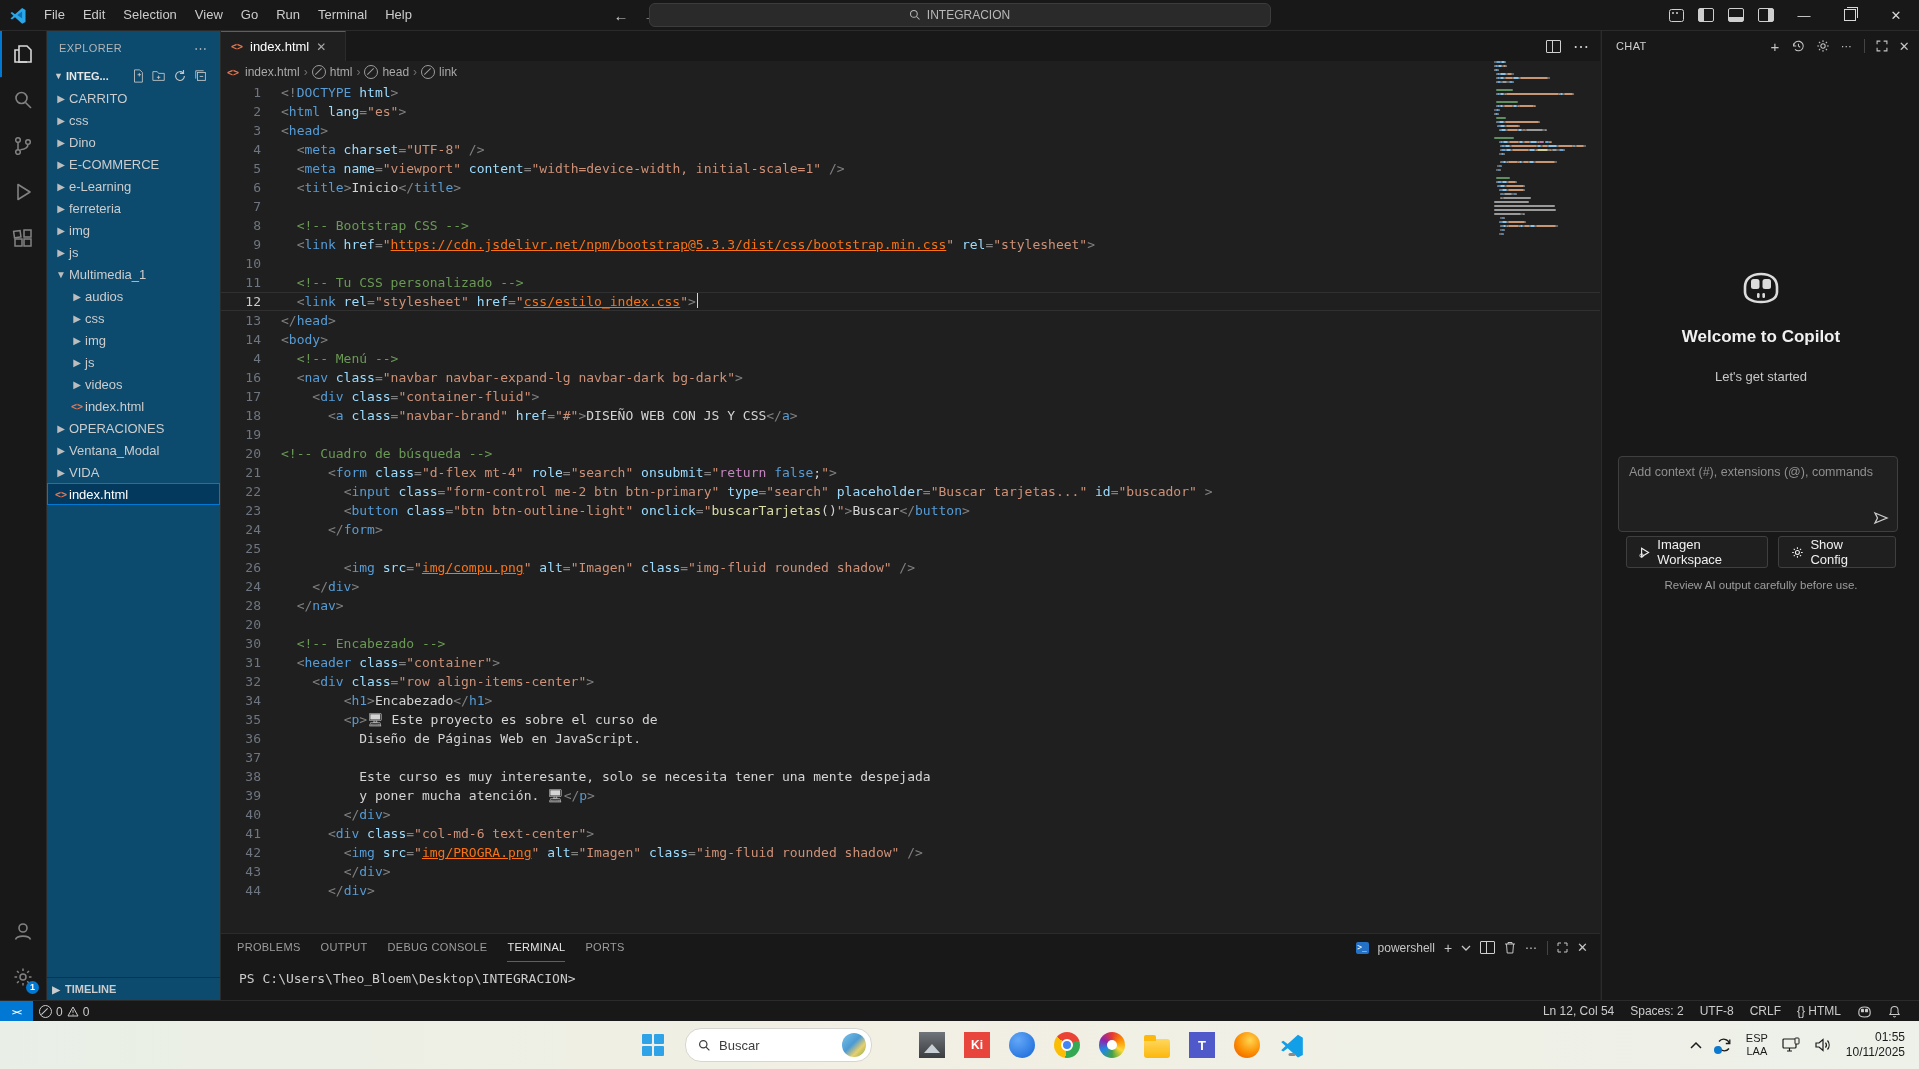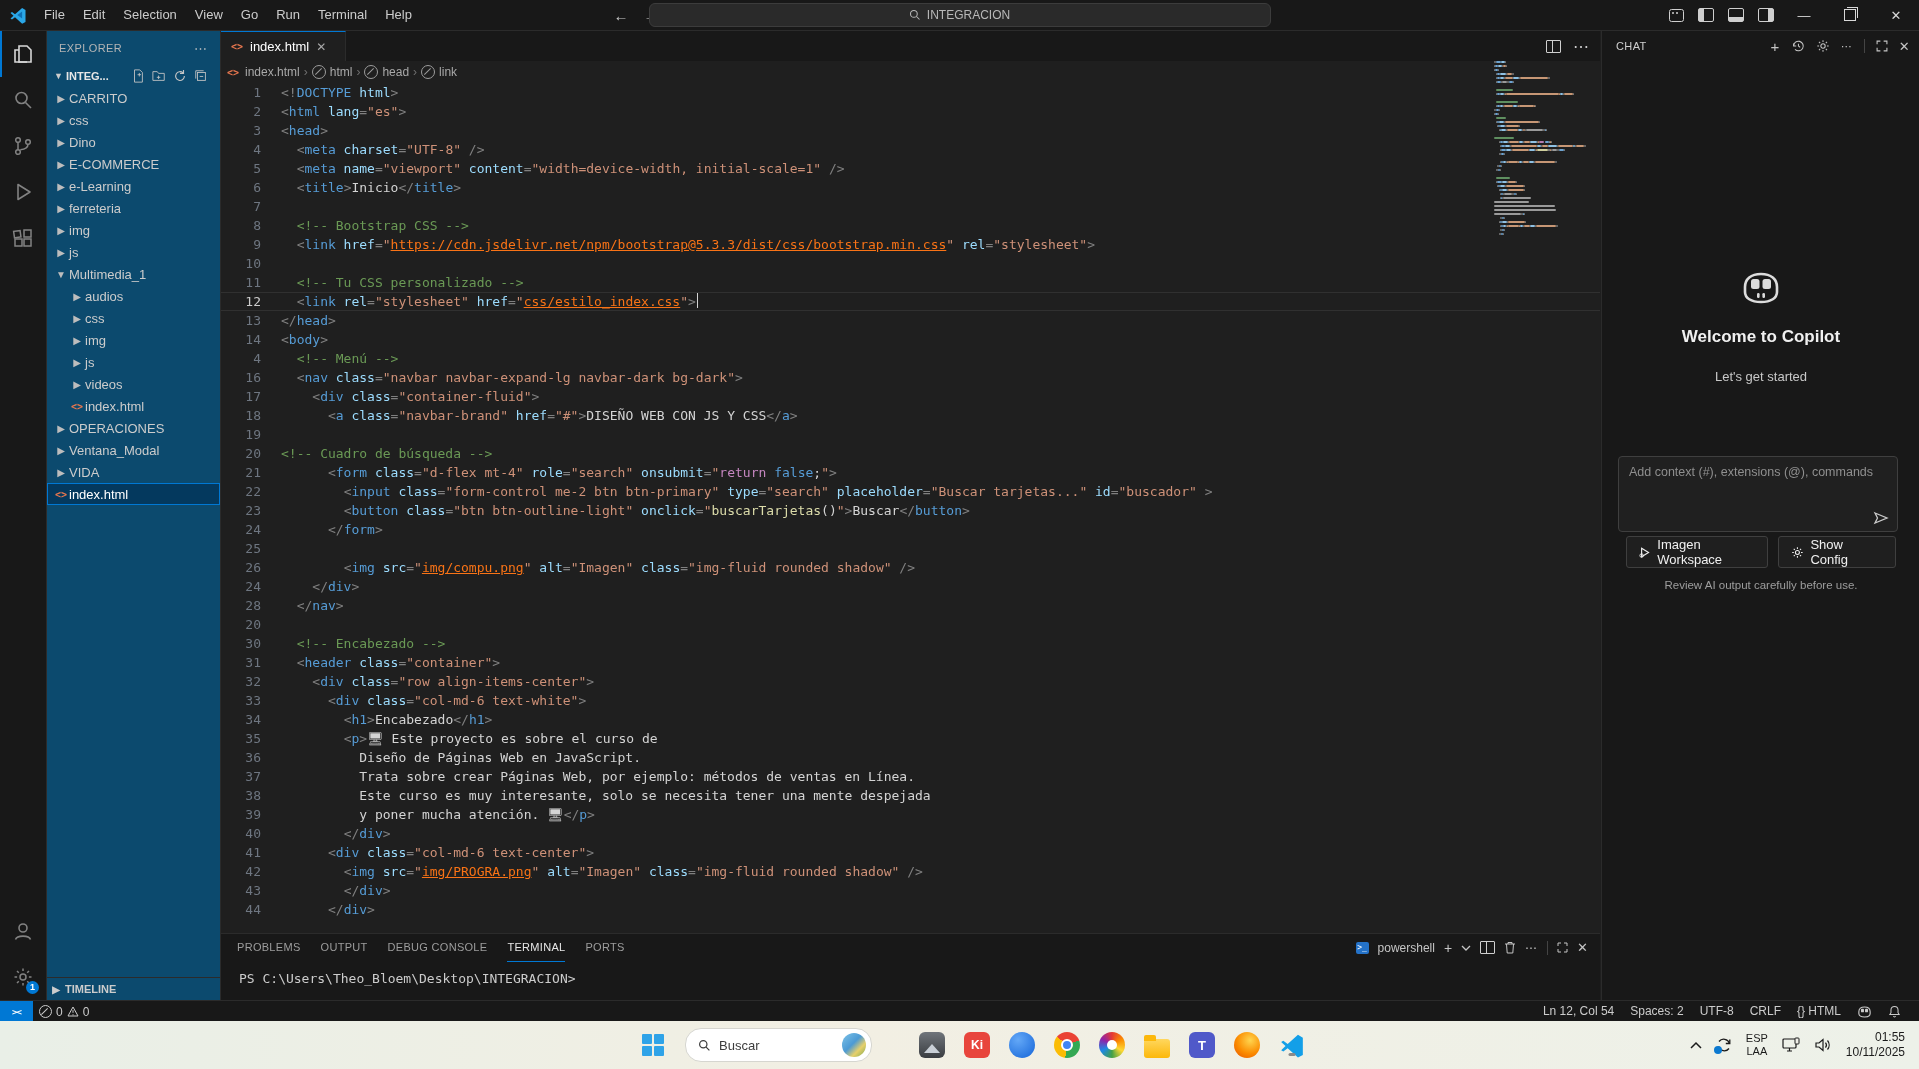--- a/index.html
+++ b/index.html
@@ -128,21 +128,21 @@
   #taskbar{position:absolute;left:0;top:1021px;width:1919px;height:48px;
     background:linear-gradient(90deg,#e9efe7 0%,#f2efe3 45%,#edf1e9 100%);z-index:50;color:#1b1b1b;}
   #tb-center{position:absolute;left:640px;top:0;height:48px;display:flex;align-items:center;gap:19px;}
   .tk-item{width:26px;height:26px;display:flex;align-items:center;justify-content:center;position:relative;}
   #start-logo{display:grid;grid-template-columns:10px 10px;grid-template-rows:10px 10px;gap:2px;}
   #start-logo div{background:#2fa3e8;border-radius:1px;}
   #search-pill{width:168px;height:32px;background:#ffffff;border:1px solid #d6d6d0;border-radius:16px;
     display:flex;align-items:center;gap:8px;padding:0 5px 0 12px;font-size:13px;color:#3c3c3c;margin-right:28px;}
   #search-pill .thumb{margin-left:auto;width:24px;height:24px;border-radius:50%;
     background:linear-gradient(135deg,#7ec3e8 0%,#4c9ad4 45%,#e8d06b 70%,#7da84f 100%);}
-  .ticon{width:26px;height:26px;border-radius:6px;position:relative;}
+  .ticon{width:26px;height:26px;border-radius:0;position:relative;}
   .ticon-dark{background:linear-gradient(#70757b,#3a3d41);}
   .ticon-dark::after{content:"";position:absolute;left:5px;bottom:5px;border-left:8px solid transparent;
     border-right:8px solid transparent;border-bottom:9px solid #c9cfd6;}
   .ticon-ki{background:#e8453c;color:#fff;font-weight:bold;font-size:12px;display:flex;align-items:center;justify-content:center;}
   .ticon-bluecircle{border-radius:50%;background:radial-gradient(circle at 35% 30%,#63a8f7,#1565d8);}
   .ticon-chrome{border-radius:50%;background:conic-gradient(from -50deg,#ea4335 0 33%,#34a853 0 66%,#fbbc05 0 100%);}
   .ticon-chrome::after{content:"";position:absolute;inset:7px;border-radius:50%;background:#4285f4;border:2px solid #fff;}
   .ticon-pinwheel{border-radius:50%;background:conic-gradient(#e53935,#fb8c00,#fdd835,#43a047,#1e88e5,#8e24aa,#e53935);}
   .ticon-pinwheel::after{content:"";position:absolute;inset:8px;border-radius:50%;background:#fff;}
   .ticon-folder{height:19px;margin-top:7px;background:linear-gradient(#ffd75e,#fcb80b);border-radius:3px;}
@@ -429,25 +429,24 @@
       <div class="code-row"><span class="ln">23</span><span class="lc"><span class="tk-x">        </span><span class="tk-p">&lt;</span><span class="tk-t">button</span><span class="tk-a"> class</span><span class="tk-p">=</span><span class="tk-s">"btn btn-outline-light"</span><span class="tk-a"> onclick</span><span class="tk-p">=</span><span class="tk-s">"</span><span class="tk-f">buscarTarjetas</span><span class="tk-x">()</span><span class="tk-s">"</span><span class="tk-p">&gt;</span><span class="tk-x">Buscar</span><span class="tk-p">&lt;/</span><span class="tk-t">button</span><span class="tk-p">&gt;</span></span></div>
       <div class="code-row"><span class="ln">24</span><span class="lc"><span class="tk-x">      </span><span class="tk-p">&lt;/</span><span class="tk-t">form</span><span class="tk-p">&gt;</span></span></div>
       <div class="code-row"><span class="ln">25</span><span class="lc"></span></div>
       <div class="code-row"><span class="ln">26</span><span class="lc"><span class="tk-x">        </span><span class="tk-p">&lt;</span><span class="tk-t">img</span><span class="tk-a"> src</span><span class="tk-p">=</span><span class="tk-s">"</span><span class="tk-l">img/compu.png</span><span class="tk-s">"</span><span class="tk-a"> alt</span><span class="tk-p">=</span><span class="tk-s">"Imagen"</span><span class="tk-a"> class</span><span class="tk-p">=</span><span class="tk-s">"img-fluid rounded shadow"</span><span class="tk-p"> /&gt;</span></span></div>
       <div class="code-row"><span class="ln">24</span><span class="lc"><span class="tk-x">    </span><span class="tk-p">&lt;/</span><span class="tk-t">div</span><span class="tk-p">&gt;</span></span></div>
       <div class="code-row"><span class="ln">28</span><span class="lc"><span class="tk-x">  </span><span class="tk-p">&lt;/</span><span class="tk-t">nav</span><span class="tk-p">&gt;</span></span></div>
       <div class="code-row"><span class="ln">20</span><span class="lc"></span></div>
       <div class="code-row"><span class="ln">30</span><span class="lc"><span class="tk-x">  </span><span class="tk-c">&lt;!-- Encabezado --&gt;</span></span></div>
       <div class="code-row"><span class="ln">31</span><span class="lc"><span class="tk-x">  </span><span class="tk-p">&lt;</span><span class="tk-t">header</span><span class="tk-a"> class</span><span class="tk-p">=</span><span class="tk-s">"container"</span><span class="tk-p">&gt;</span></span></div>
       <div class="code-row"><span class="ln">32</span><span class="lc"><span class="tk-x">    </span><span class="tk-p">&lt;</span><span class="tk-t">div</span><span class="tk-a"> class</span><span class="tk-p">=</span><span class="tk-s">"row align-items-center"</span><span class="tk-p">&gt;</span></span></div>
-      <div class="code-row"><span class="ln">33</span><span class="lc"><span class="tk-x">      </span><span class="tk-p">&lt;</span><span class="tk-t">div</span><span class="tk-a"> class</span><span class="tk-p">=</span><span class="tk-s">"col-md-6 text-white"</span><span class="tk-p">&gt;</span></span></div>
       <div class="code-row"><span class="ln">34</span><span class="lc"><span class="tk-x">        </span><span class="tk-p">&lt;</span><span class="tk-t">h1</span><span class="tk-p">&gt;</span><span class="tk-x">Encabezado</span><span class="tk-p">&lt;/</span><span class="tk-t">h1</span><span class="tk-p">&gt;</span></span></div>
       <div class="code-row"><span class="ln">35</span><span class="lc"><span class="tk-x">        </span><span class="tk-p">&lt;</span><span class="tk-t">p</span><span class="tk-p">&gt;</span><span class="tk-x">🖥 Este proyecto es sobre el curso de</span></span></div>
       <div class="code-row"><span class="ln">36</span><span class="lc"><span class="tk-x">          Diseño de Páginas Web en JavaScript.</span></span></div>
-      <div class="code-row"><span class="ln">37</span><span class="lc"><span class="tk-x">          Trata sobre crear Páginas Web, por ejemplo: métodos de ventas en Línea.</span></span></div>
+      <div class="code-row"><span class="ln">37</span></div>
       <div class="code-row"><span class="ln">38</span><span class="lc"><span class="tk-x">          Este curso es muy interesante, solo se necesita tener una mente despejada</span></span></div>
       <div class="code-row"><span class="ln">39</span><span class="lc"><span class="tk-x">          y poner mucha atención. 🖥</span><span class="tk-p">&lt;/</span><span class="tk-t">p</span><span class="tk-p">&gt;</span></span></div>
       <div class="code-row"><span class="ln">40</span><span class="lc"><span class="tk-x">        </span><span class="tk-p">&lt;/</span><span class="tk-t">div</span><span class="tk-p">&gt;</span></span></div>
       <div class="code-row"><span class="ln">41</span><span class="lc"><span class="tk-x">      </span><span class="tk-p">&lt;</span><span class="tk-t">div</span><span class="tk-a"> class</span><span class="tk-p">=</span><span class="tk-s">"col-md-6 text-center"</span><span class="tk-p">&gt;</span></span></div>
       <div class="code-row"><span class="ln">42</span><span class="lc"><span class="tk-x">        </span><span class="tk-p">&lt;</span><span class="tk-t">img</span><span class="tk-a"> src</span><span class="tk-p">=</span><span class="tk-s">"</span><span class="tk-l">img/PROGRA.png</span><span class="tk-s">"</span><span class="tk-a"> alt</span><span class="tk-p">=</span><span class="tk-s">"Imagen"</span><span class="tk-a"> class</span><span class="tk-p">=</span><span class="tk-s">"img-fluid rounded shadow"</span><span class="tk-p"> /&gt;</span></span></div>
       <div class="code-row"><span class="ln">43</span><span class="lc"><span class="tk-x">        </span><span class="tk-p">&lt;/</span><span class="tk-t">div</span><span class="tk-p">&gt;</span></span></div>
       <div class="code-row"><span class="ln">44</span><span class="lc"><span class="tk-x">      </span><span class="tk-p">&lt;/</span><span class="tk-t">div</span><span class="tk-p">&gt;</span></span></div>
     </div>
   <div id="minimap">
       <div class="mm-row">

